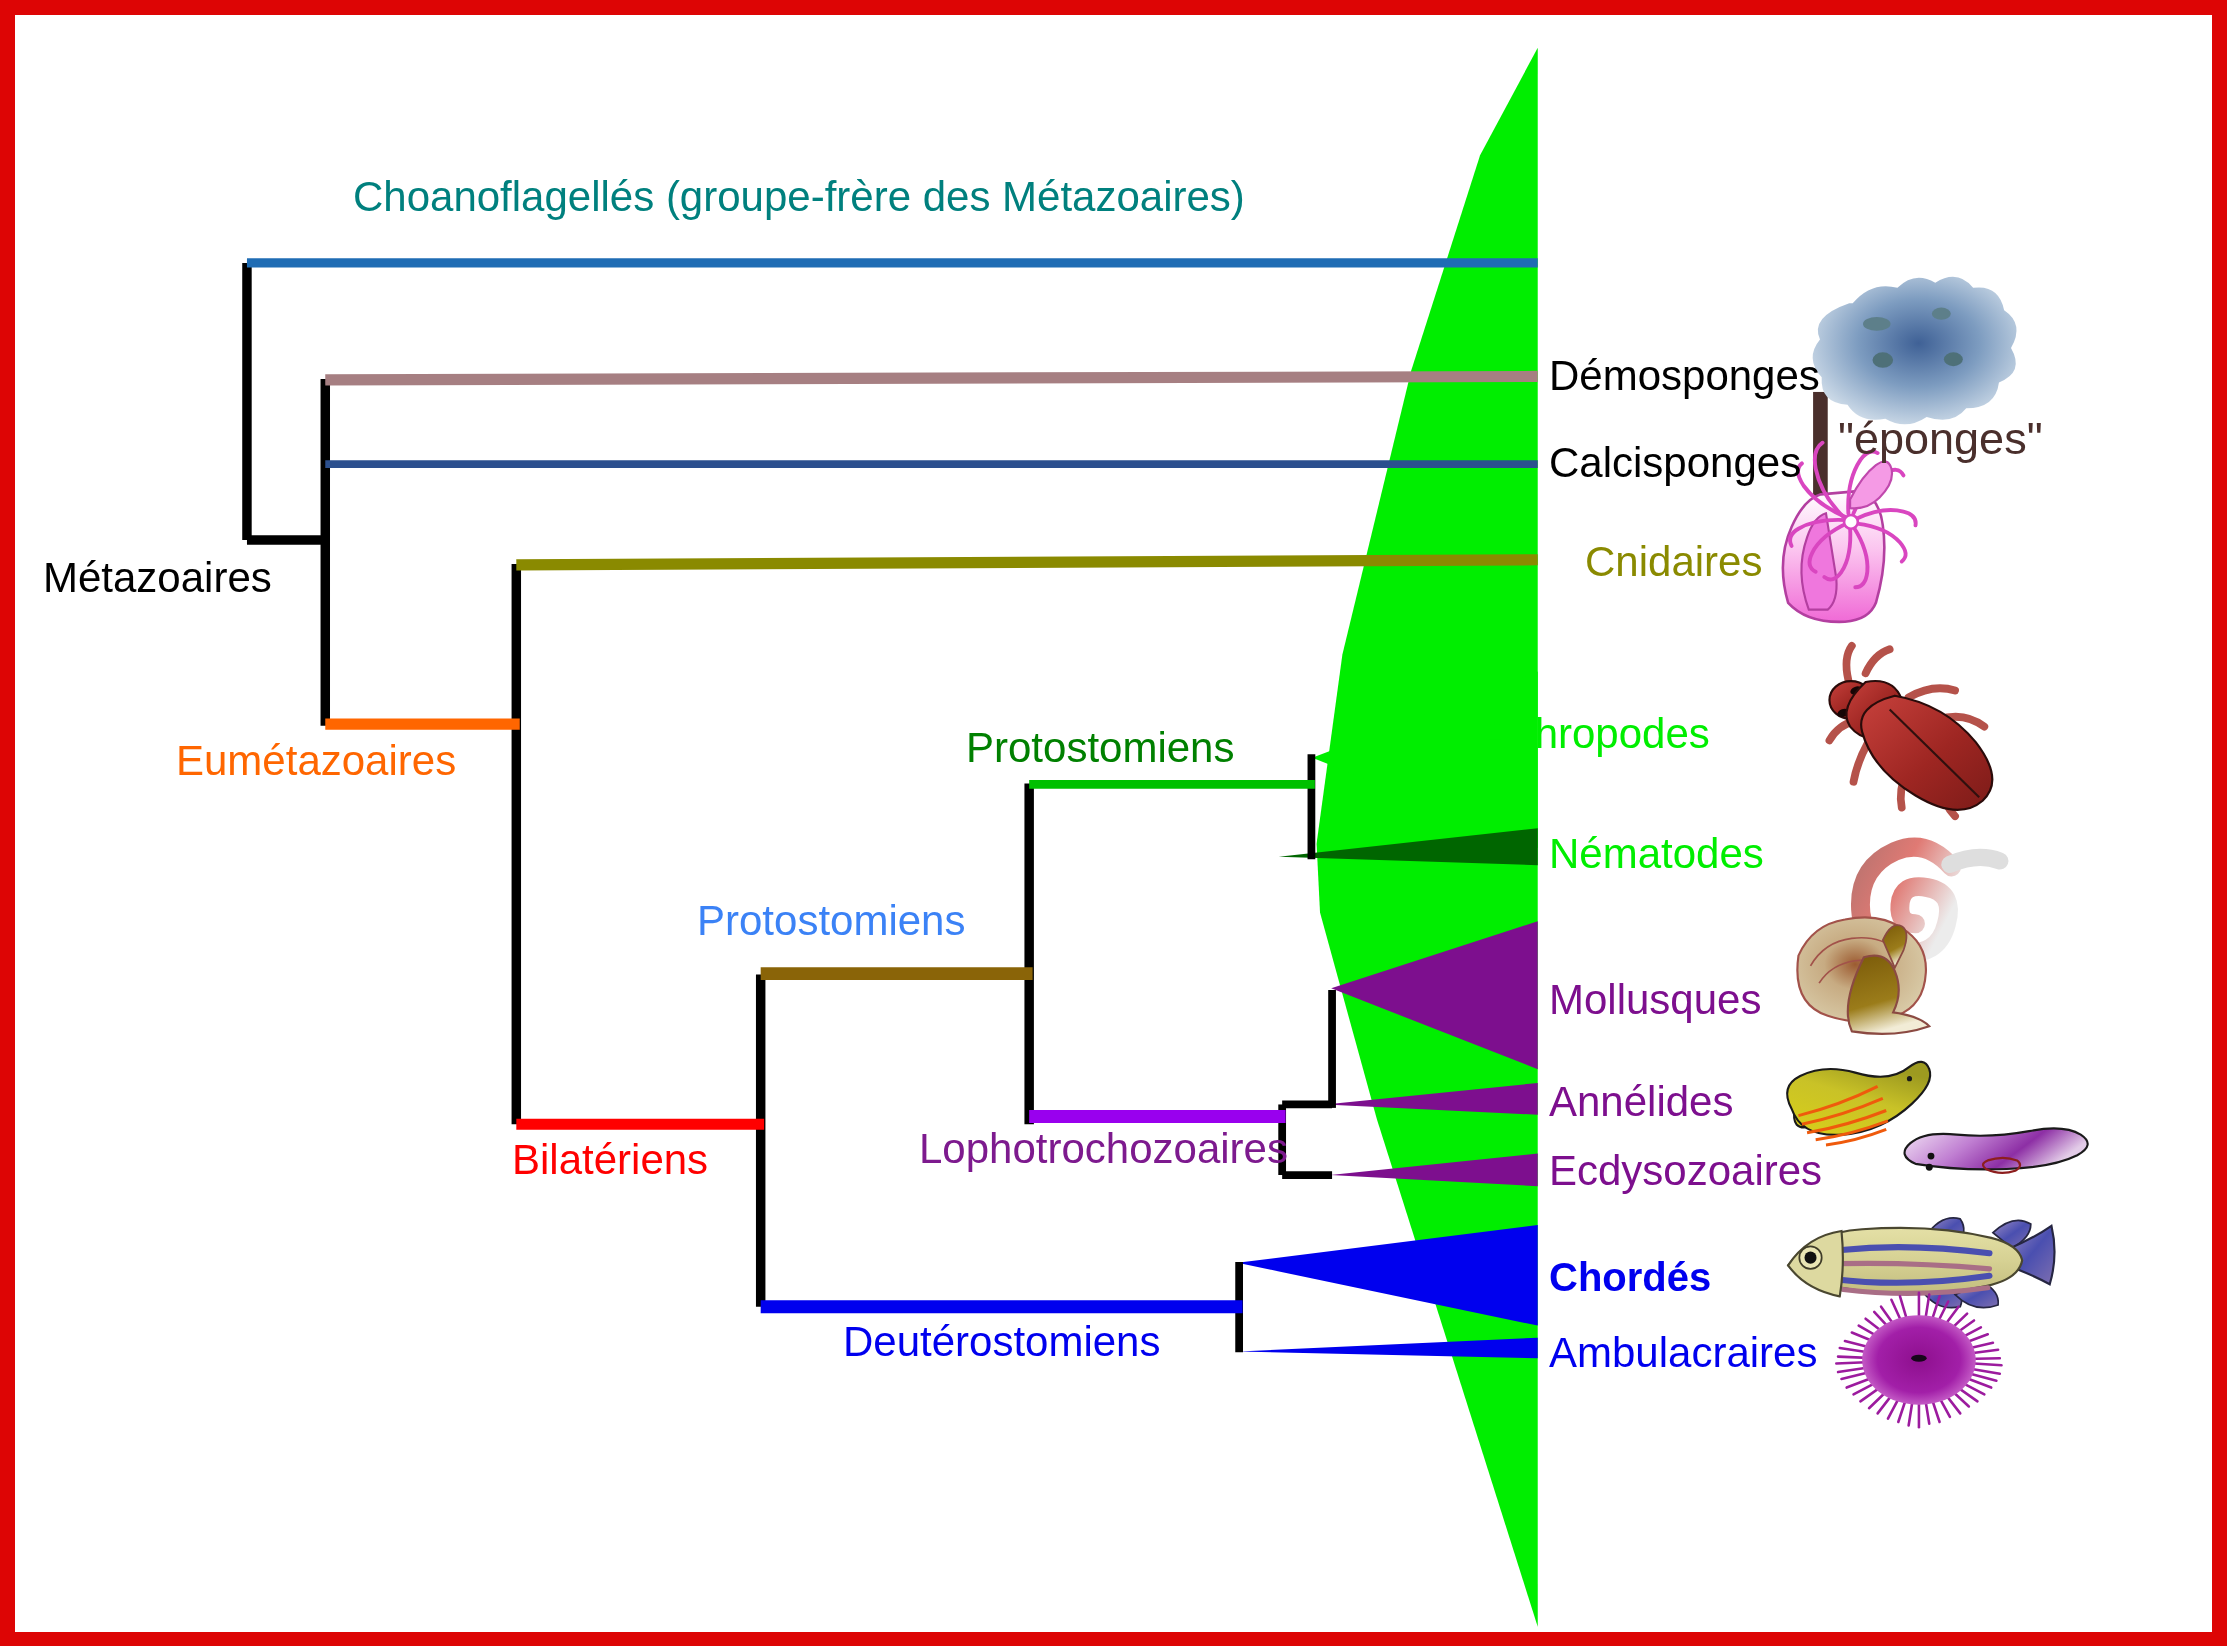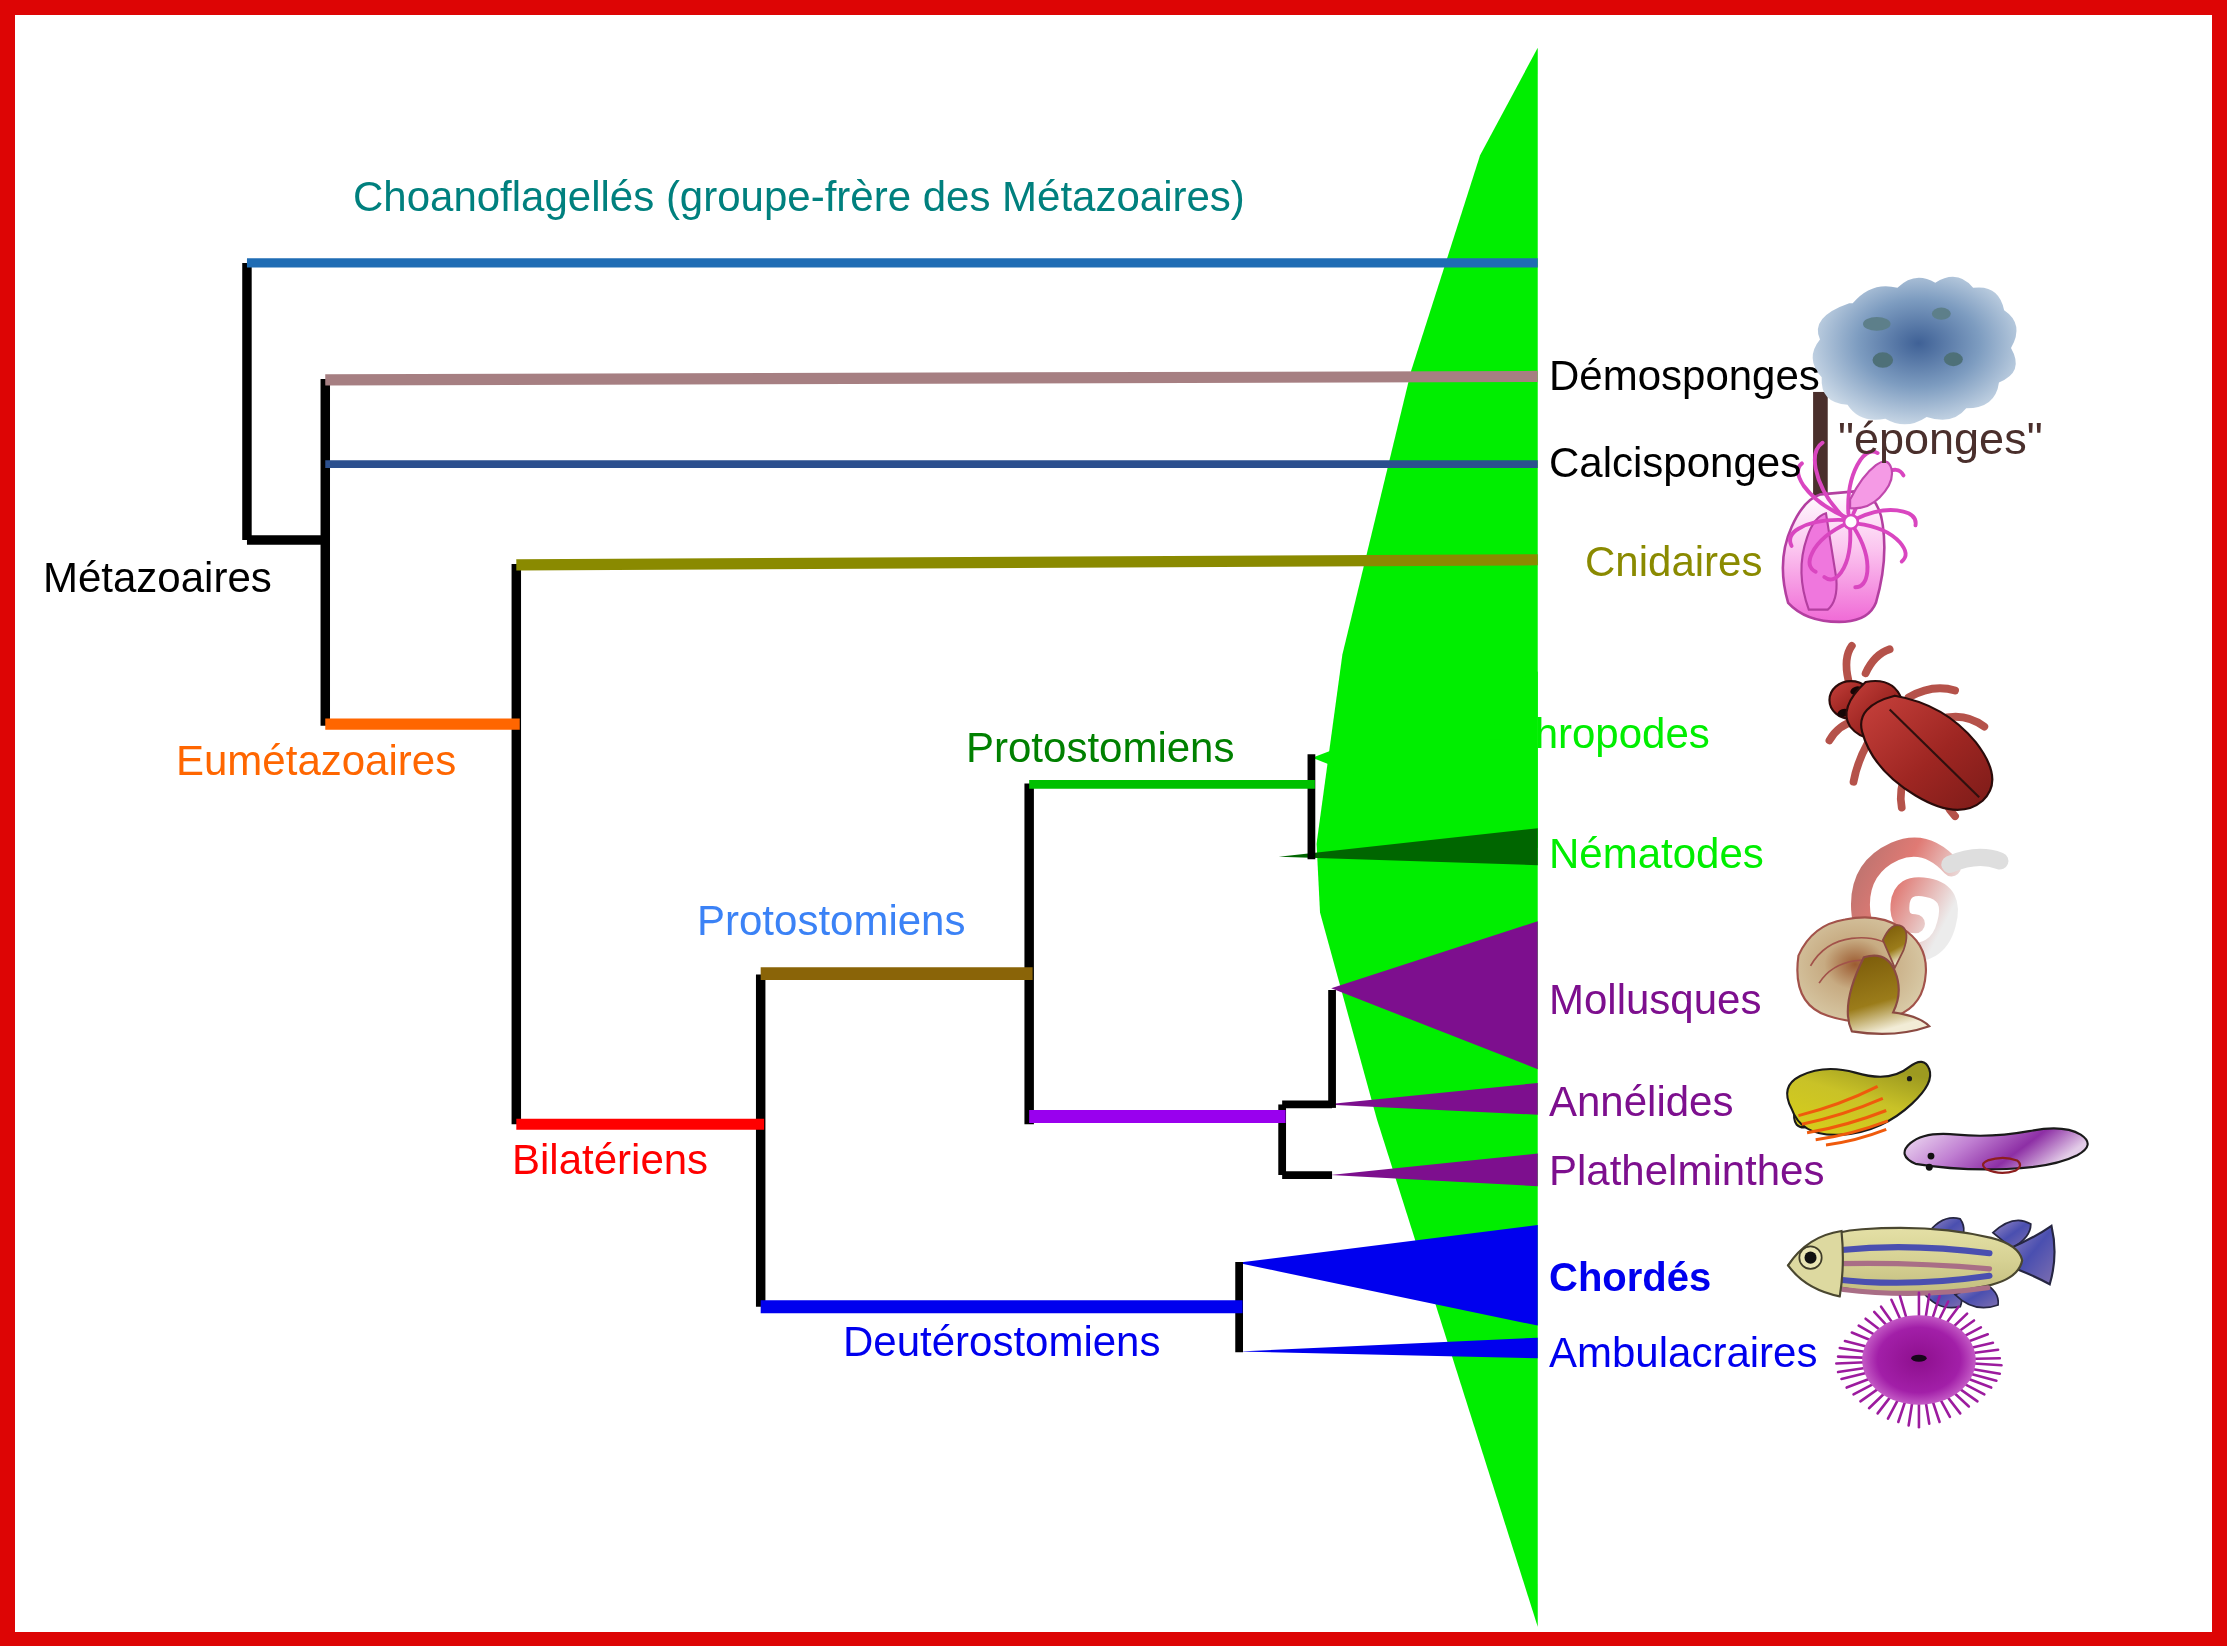--- a/index.html
+++ b/index.html
@@ -374,38 +374,39 @@
   <div class="lbl" style="left:43px; top:557px; font-size:42px; color:#000000;">Métazoaires</div>
 
   <div class="lbl" style="left:176px; top:740px; font-size:42px; color:#ff6600;">Eumétazoaires</div>
 
   <div class="lbl" style="left:512px; top:1139px; font-size:42px; color:#ff0000;">Bilatériens</div>
 
   <div class="lbl" style="left:697px; top:900px; font-size:42px; color:#3b82f6;">Protostomiens</div>
 
   <div class="lbl" style="left:966px; top:727px; font-size:42px; color:#008000;">Protostomiens</div>
 
+  <div class="lbl" style="left:919px; top:1128px; font-size:42px; color:#7d1a8e;">Lophotrochozoaires</div>
 
   <div class="lbl" style="left:843px; top:1321px; font-size:42px; color:#0000ee;">Deutérostomiens</div>
 
   <div class="lbl" style="left:1549px; top:355px; font-size:42px; color:#000000;">Démosponges</div>
 
   <div class="lbl" style="left:1549px; top:442px; font-size:42px; color:#000000;">Calcisponges</div>
 
   <div class="lbl" style="left:1549px; top:541px; font-size:42px; color:#8a8a00;margin-left:36px;">Cnidaires</div>
 
   <div class="lbl" style="left:1481px; top:713px; font-size:42px; color:#00ee00;">Arthropodes</div>
 
   <div class="lbl" style="left:1549px; top:833px; font-size:42px; color:#00ee00;">Nématodes</div>
 
   <div class="lbl" style="left:1549px; top:979px; font-size:42px; color:#7d0f8e;">Mollusques</div>
 
   <div class="lbl" style="left:1549px; top:1081px; font-size:42px; color:#7d0f8e;">Annélides</div>
 
-  <div class="lbl" style="left:1549px; top:1150px; font-size:42px; color:#7d0f8e;">Plathelminthes</div>
+  <div class="lbl" style="left:1549px; top:1150px; font-size:42px; color:#7d0f8e;">Ecdysozoaires</div>
 
   <div class="lbl" style="left:1549px; top:1257px; font-size:40px; color:#0000ee;font-weight:bold;">Chordés</div>
 
   <div class="lbl" style="left:1549px; top:1332px; font-size:42px; color:#0000ee;">Ambulacraires</div>
 
   <div class="lbl" style="left:1838px; top:416px; font-size:45px; color:#4a2f2c;">"éponges"</div>
 
   <div id="frame"></div>
 </div>
 

